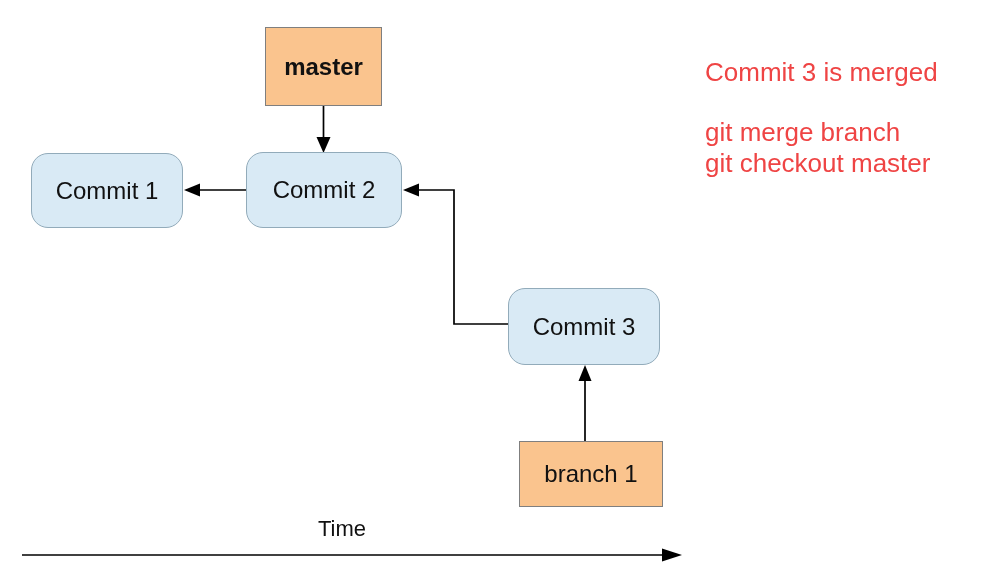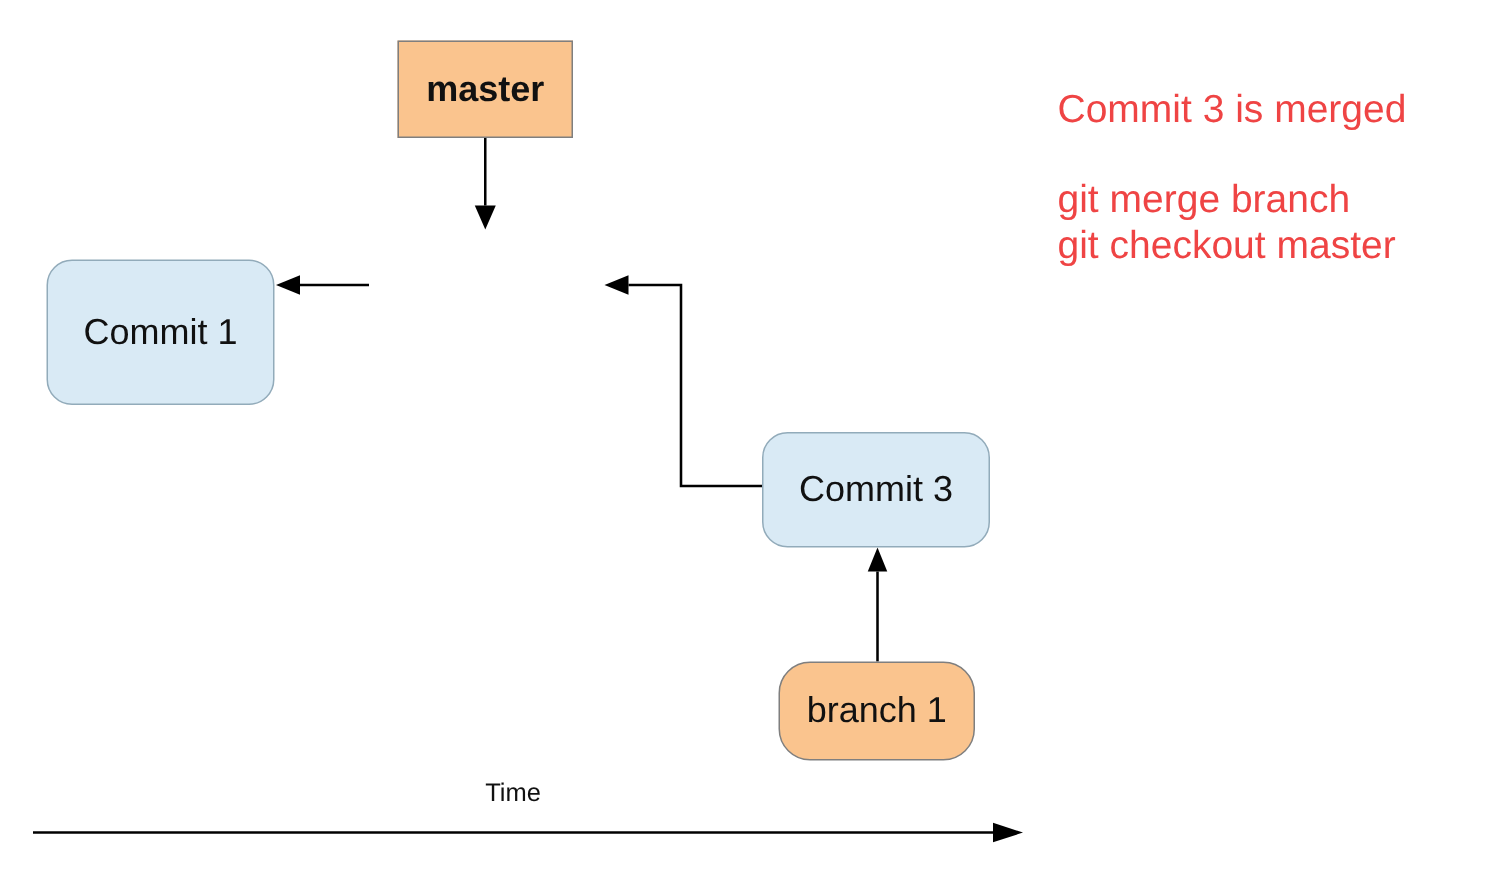--- a/index.html
+++ b/index.html
@@ -35,42 +35,42 @@
   }
   .branch-box {
     background: #fac48e;
     border: 1.5px solid #7f7f7f;
   }
   .commit-box {
     background: #d9eaf5;
     border: 1.5px solid #92abba;
     border-radius: 17px;
   }
-  #node-master   { left: 265px; top: 27px;  width: 117px; height: 65px; font-weight: bold; }
-  #node-commit1  { left: 31px;  top: 153px; width: 152px; height: 97px; margin-top: 20px; }
+  #node-master   { left: 265px; top: 27px;  width: 117px; height: 79px; font-weight: bold; }
+  #node-commit1  { left: 31px;  top: 153px; width: 152px; height: 75px; }
   #node-commit2  { left: 246px; top: 152px; width: 156px; height: 76px; }
   #node-commit3  { left: 508px; top: 288px; width: 152px; height: 77px; }
-  #node-branch1  { left: 519px; top: 441px; width: 131px; height: 66px; border-radius: 21px; }
+  #node-branch1  { left: 519px; top: 441px; width: 144px; height: 66px; }
   .annotation {
     position: absolute;
     left: 705px;
     top: 57px;
     width: 285px;
     font-size: 26px;
     line-height: 31px;
     color: #ef4444;
   }
   .annotation .spacer { height: 29px; }
   .time-label {
     position: absolute;
     left: 280px;
     top: 514px;
     width: 124px;
     text-align: center;
-    font-size: 17px;
+    font-size: 22px;
     line-height: 30px;
     color: #111111;
   }
   .conn-line {
     stroke: #000000;
     stroke-width: 1.7;
     fill: none;
   }
   .arrow-head {
     fill: #000000;
@@ -111,20 +111,23 @@
   </svg>
 
   <div class="node branch-box" id="node-master">
     <span>master</span>
   </div>
 
   <div class="node commit-box" id="node-commit1">
     <span>Commit 1</span>
   </div>
 
+  <div class="node commit-box" id="node-commit2">
+    <span>Commit 2</span>
+  </div>
 
   <div class="node commit-box" id="node-commit3">
     <span>Commit 3</span>
   </div>
 
   <div class="node branch-box" id="node-branch1">
     <span>branch 1</span>
   </div>
 
   <div class="annotation">

